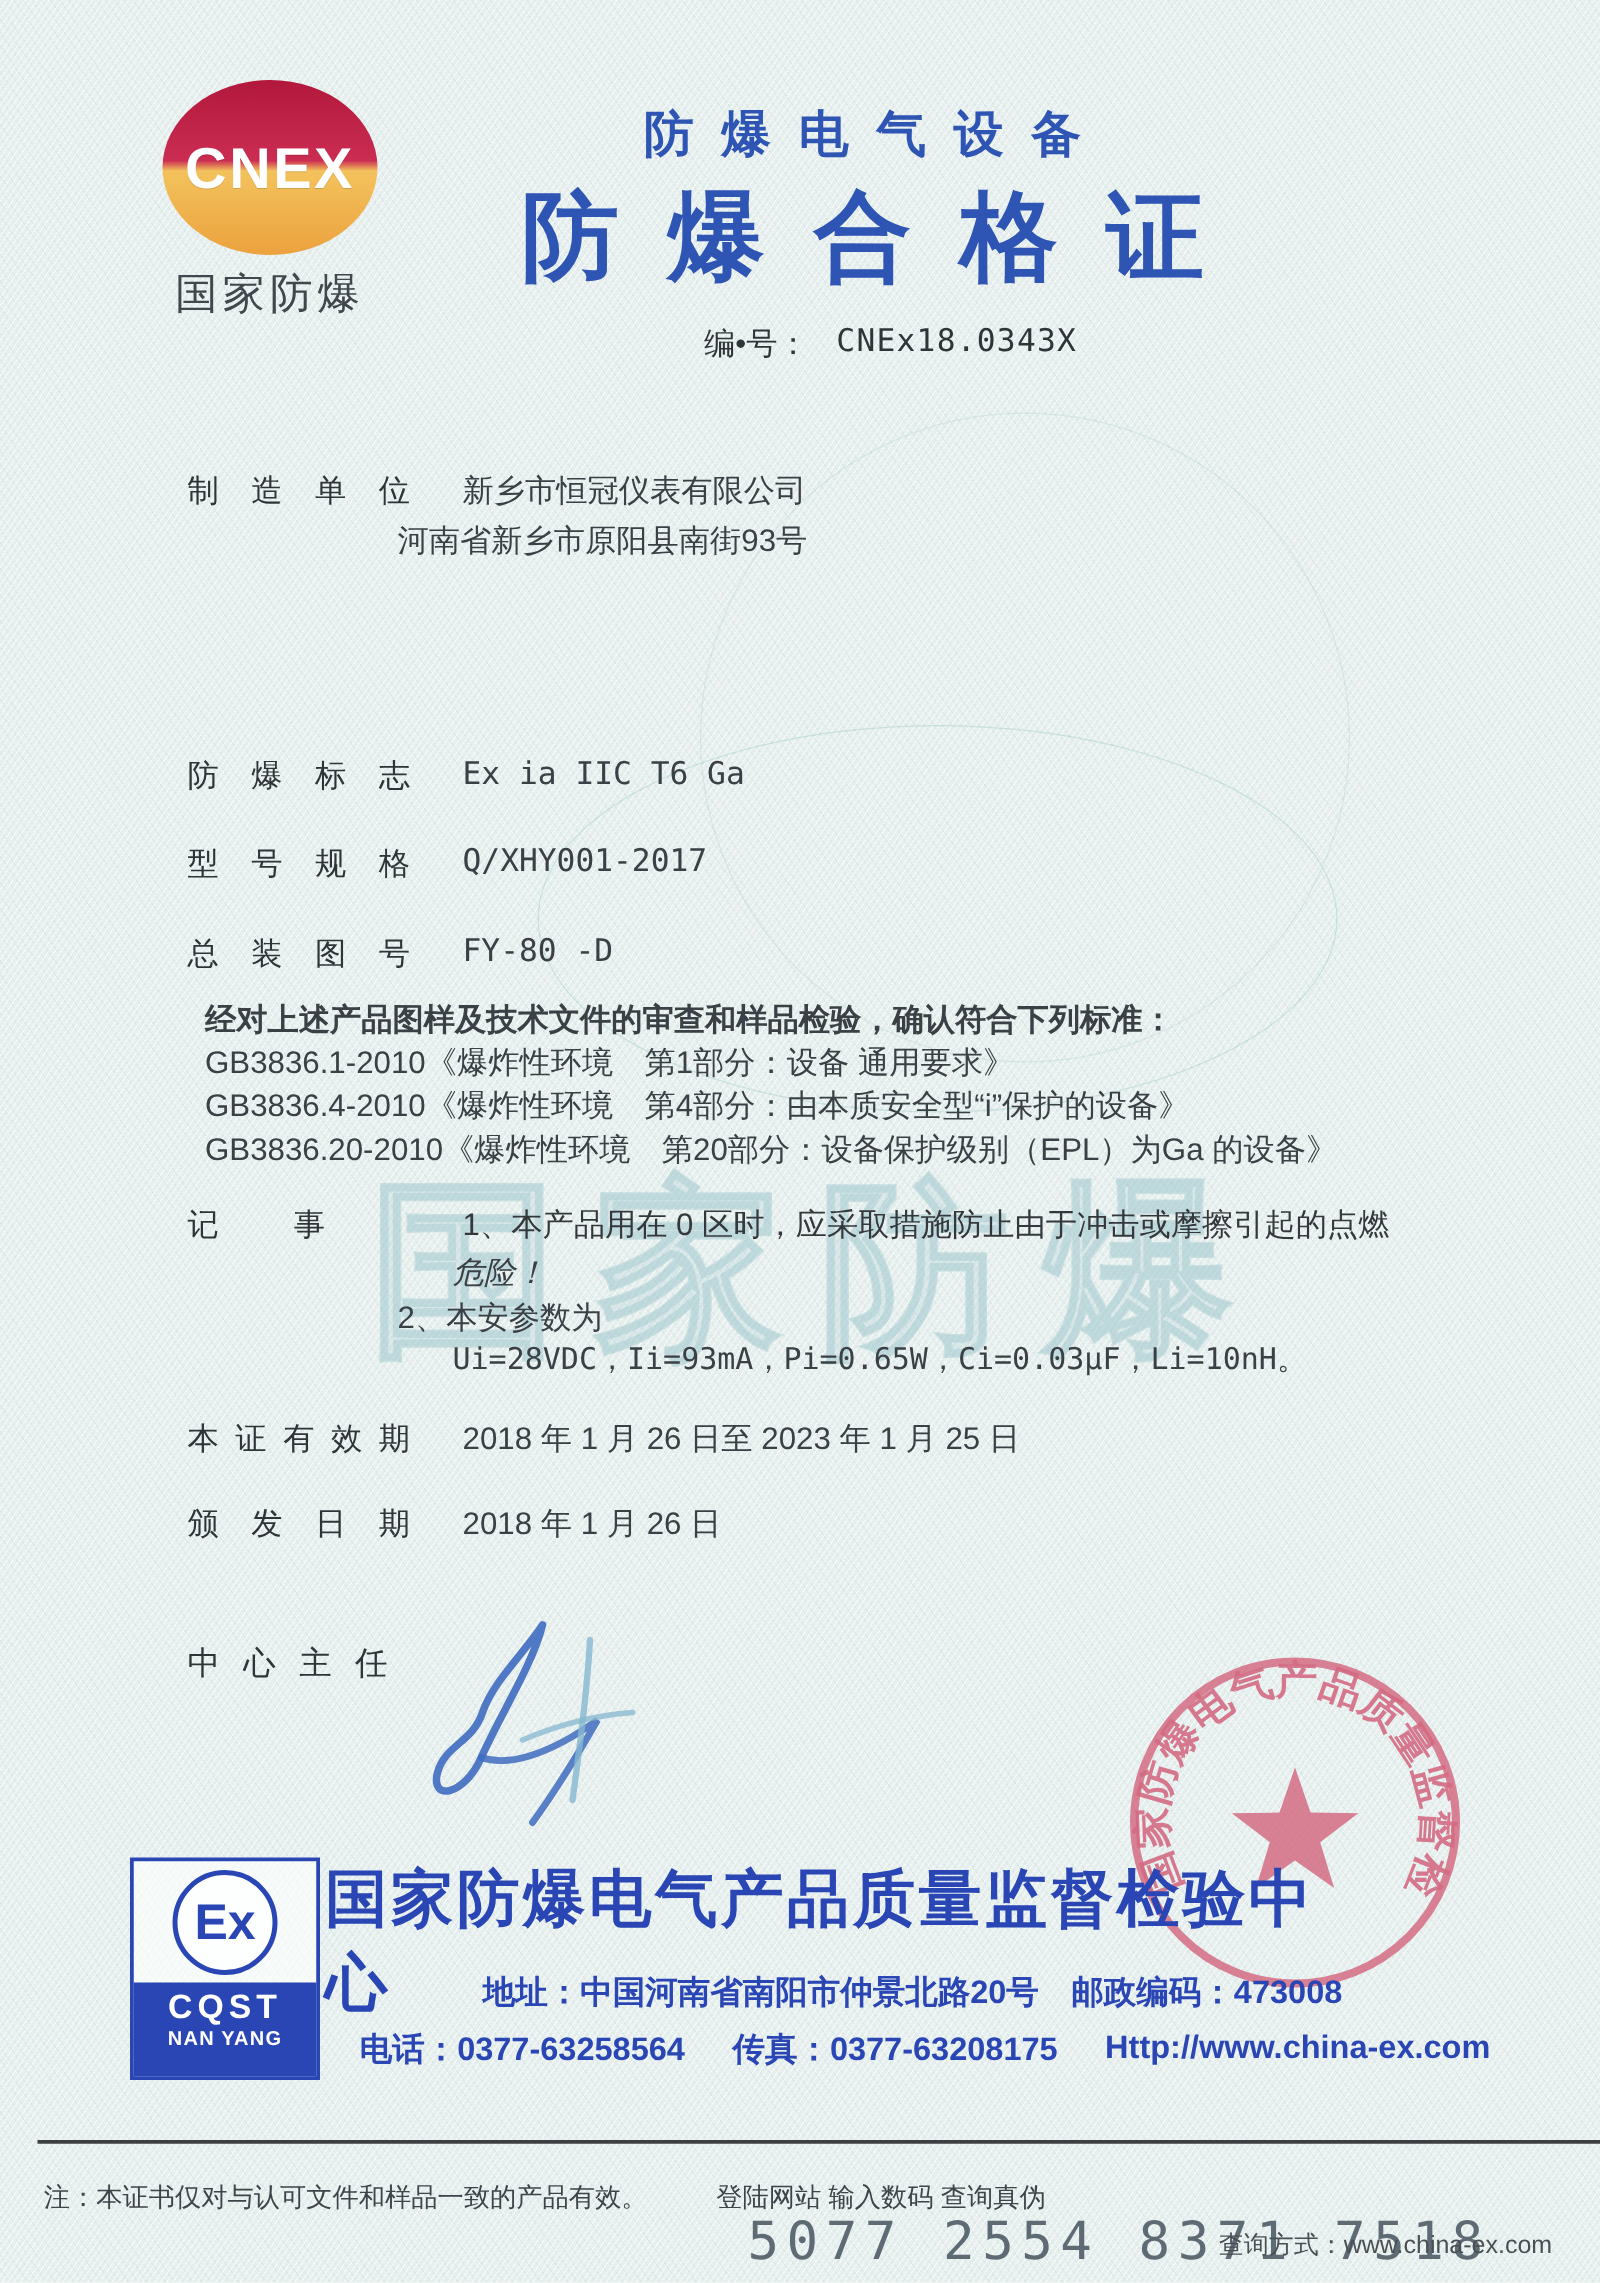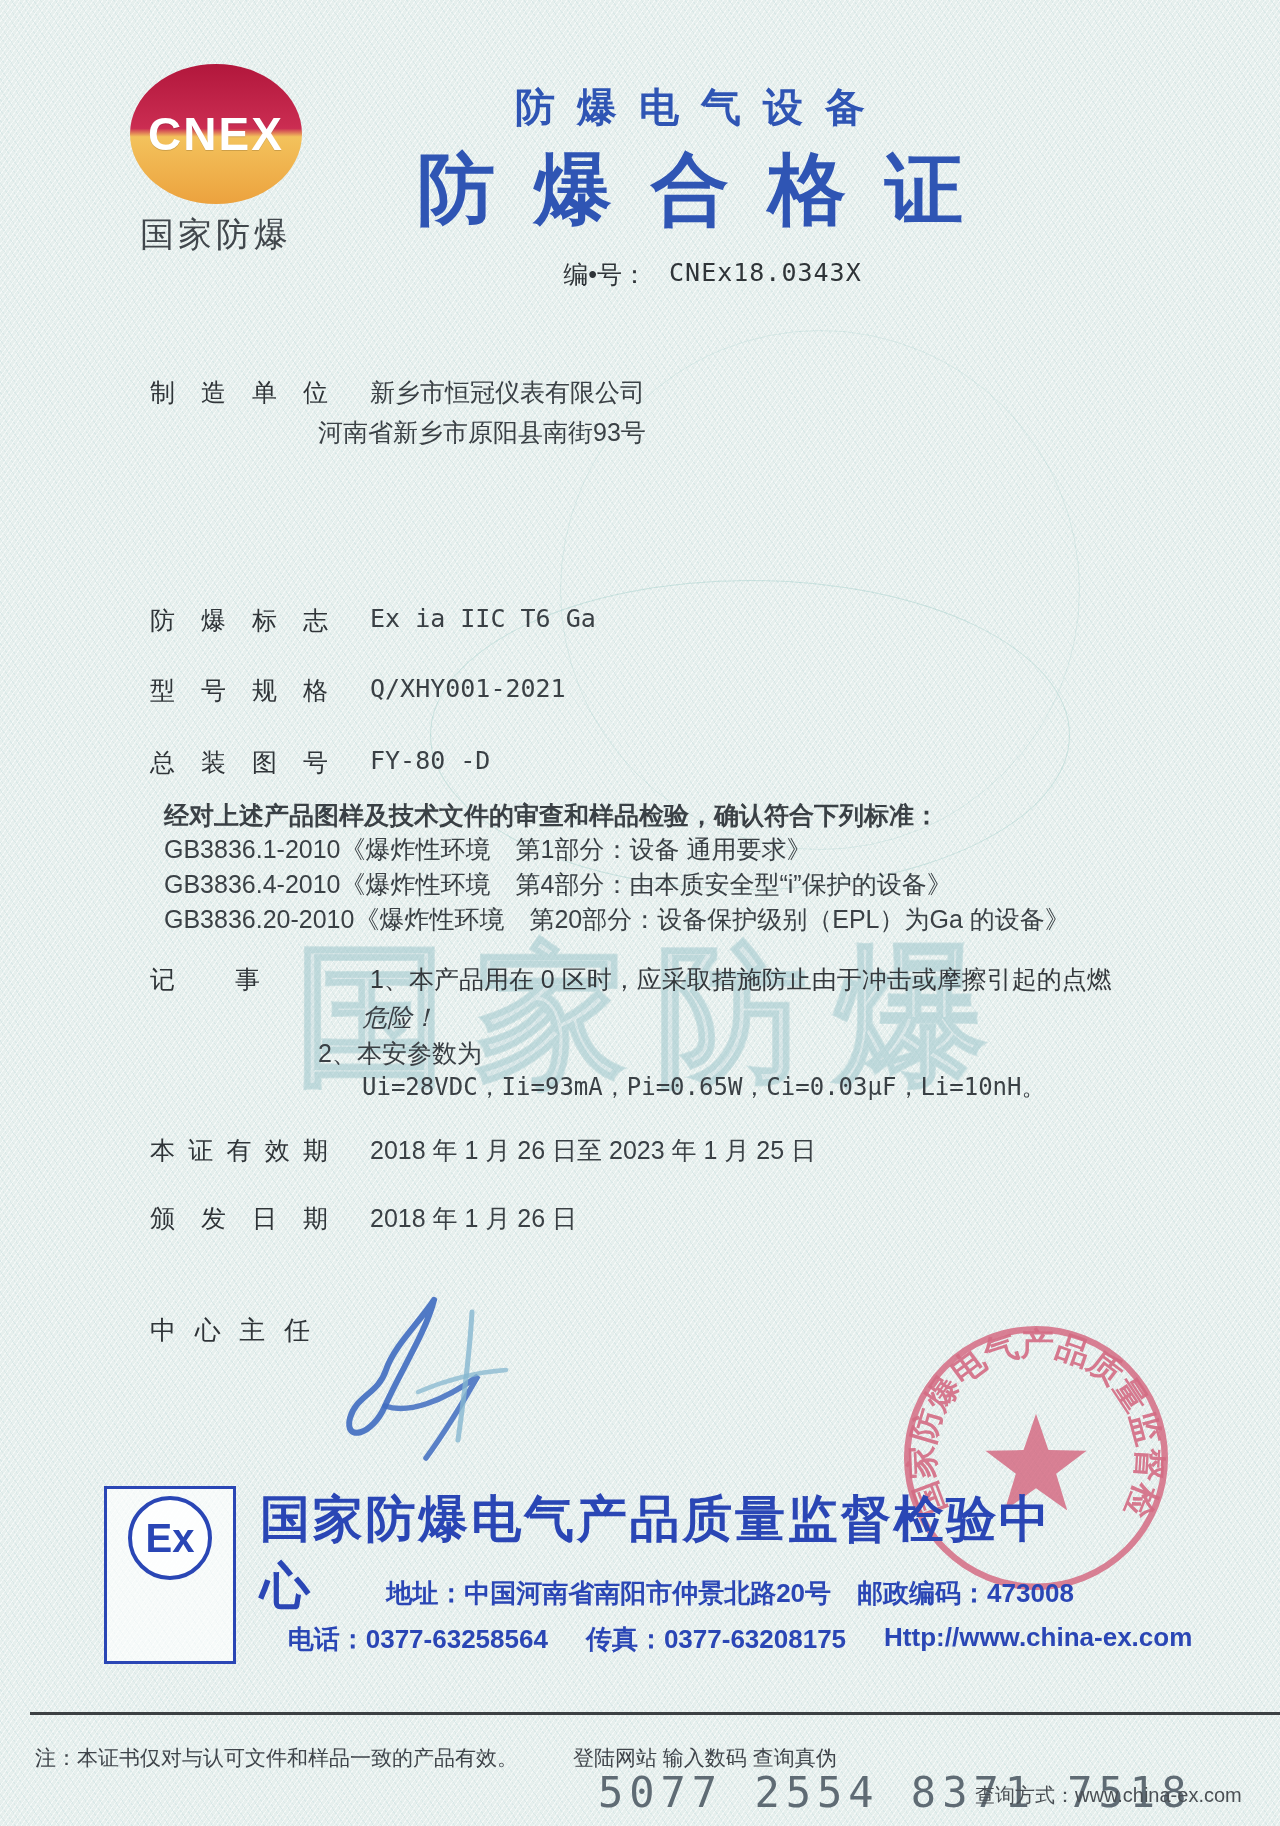--- a/index.html
+++ b/index.html
@@ -49,21 +49,21 @@
   
   .stamp-svg { left:898px; top:1320px; width:276px; height:276px; opacity:.92; }
 
   
   .watermark { left:295px; top:915px; font-size:152px; font-weight:bold; letter-spacing:28px;
     color:rgba(158,198,204,.22); -webkit-text-stroke:2px rgba(150,195,200,.38); pointer-events:none; }
   .guilloche { left:430px; top:580px; width:640px; height:310px; border:1px solid rgba(150,200,195,.40); border-radius:50%; }
   .guilloche2 { left:560px; top:330px; width:520px; height:520px; border:1px solid rgba(150,200,195,.25); border-radius:50%; }
 
   
-  .cqst-box { left:104px; top:1486px; width:132px; height:178px; border:3px solid #2a46b5;
+  .cqst-box { left:104px; top:1486px; width:152px; height:178px; border:3px solid #2a46b5;
     background:rgba(255,255,255,.65); display:flex; flex-direction:column; align-items:center; }
   .ex-circle { width:84px; height:84px; border:4px solid #2a46b5; border-radius:50%; margin-top:7px;
     display:flex; align-items:center; justify-content:center; background:rgba(255,255,255,.8); }
   .ex-text { color:#2a46b5; font-size:40px; font-weight:bold; line-height:1; }
   .cqst-band { margin-top:6px; width:100%; flex:1; background:#2a46b5; color:#fff; text-align:center; padding-top:4px; }
   .cqst-line1 { font-size:27px; font-weight:bold; letter-spacing:4px; }
   .cqst-line2 { font-size:16px; font-weight:bold; letter-spacing:1px; margin-top:2px; }
 
   .issuer-name { left:260px; top:1486px; width:790px; font-size:50px; font-weight:bold; color:#2a46b5;
     letter-spacing:1px; text-align:justify; text-align-last:justify; }
@@ -106,21 +106,21 @@
 
 
 
   <div class="abs frow" style="top:604px">
     <span class="flabel">防爆标志</span>
     <span class="fvalue mono">Ex ia IIC T6 Ga</span>
   </div>
 
   <div class="abs frow" style="top:674px">
     <span class="flabel">型号规格</span>
-    <span class="fvalue mono">Q/XHY001-2021</span>
+    <span class="fvalue mono">Q/XHY001-2017</span>
   </div>
 
   <div class="abs frow" style="top:746px">
     <span class="flabel">总装图号</span>
     <span class="fvalue mono">FY-80 -D</span>
   </div>
 
   <div class="abs para" style="top:799px; font-weight:bold;">经对上述产品图样及技术文件的审查和样品检验，确认符合下列标准：</div>
   <div class="abs para" style="top:833px">GB3836.1-2010《爆炸性环境　第1部分：设备 通用要求》</div>
   <div class="abs para" style="top:868px">GB3836.4-2010《爆炸性环境　第4部分：由本质安全型“i”保护的设备》</div>
@@ -160,20 +160,24 @@
     <polygon points="150,102 163.5,141.4 205,142 171.9,167.1 184,207 150,183 116,207 128.1,167.1 95,142 136.5,141.4" fill="#d2607a" opacity=".85"></polygon>
     <text font-size="35" font-weight="bold" fill="#d2607a" opacity=".9" font-family="Liberation Sans, DejaVu Sans, sans-serif">
       <textPath href="#stampArc" textLength="580" lengthAdjust="spacingAndGlyphs">国家防爆电气产品质量监督检验中心</textPath>
     </text>
   </svg>
 
   <div class="abs cqst-box">
     <div class="ex-circle">
       <span class="ex-text">Ex</span>
     </div>
+    <div class="cqst-band">
+      <div class="cqst-line1">CQST</div>
+      <div class="cqst-line2">NAN YANG</div>
+    </div>
   </div>
 
   <div class="abs issuer-name">国家防爆电气产品质量监督检验中心</div>
   <div class="abs issuer-address">地址：中国河南省南阳市仲景北路20号　邮政编码：473008</div>
   <div class="abs issuer-contact">
     <span>电话：0377-63258564</span>
     <span>传真：0377-63208175</span>
     <span>Http://www.china-ex.com</span>
   </div>
 

